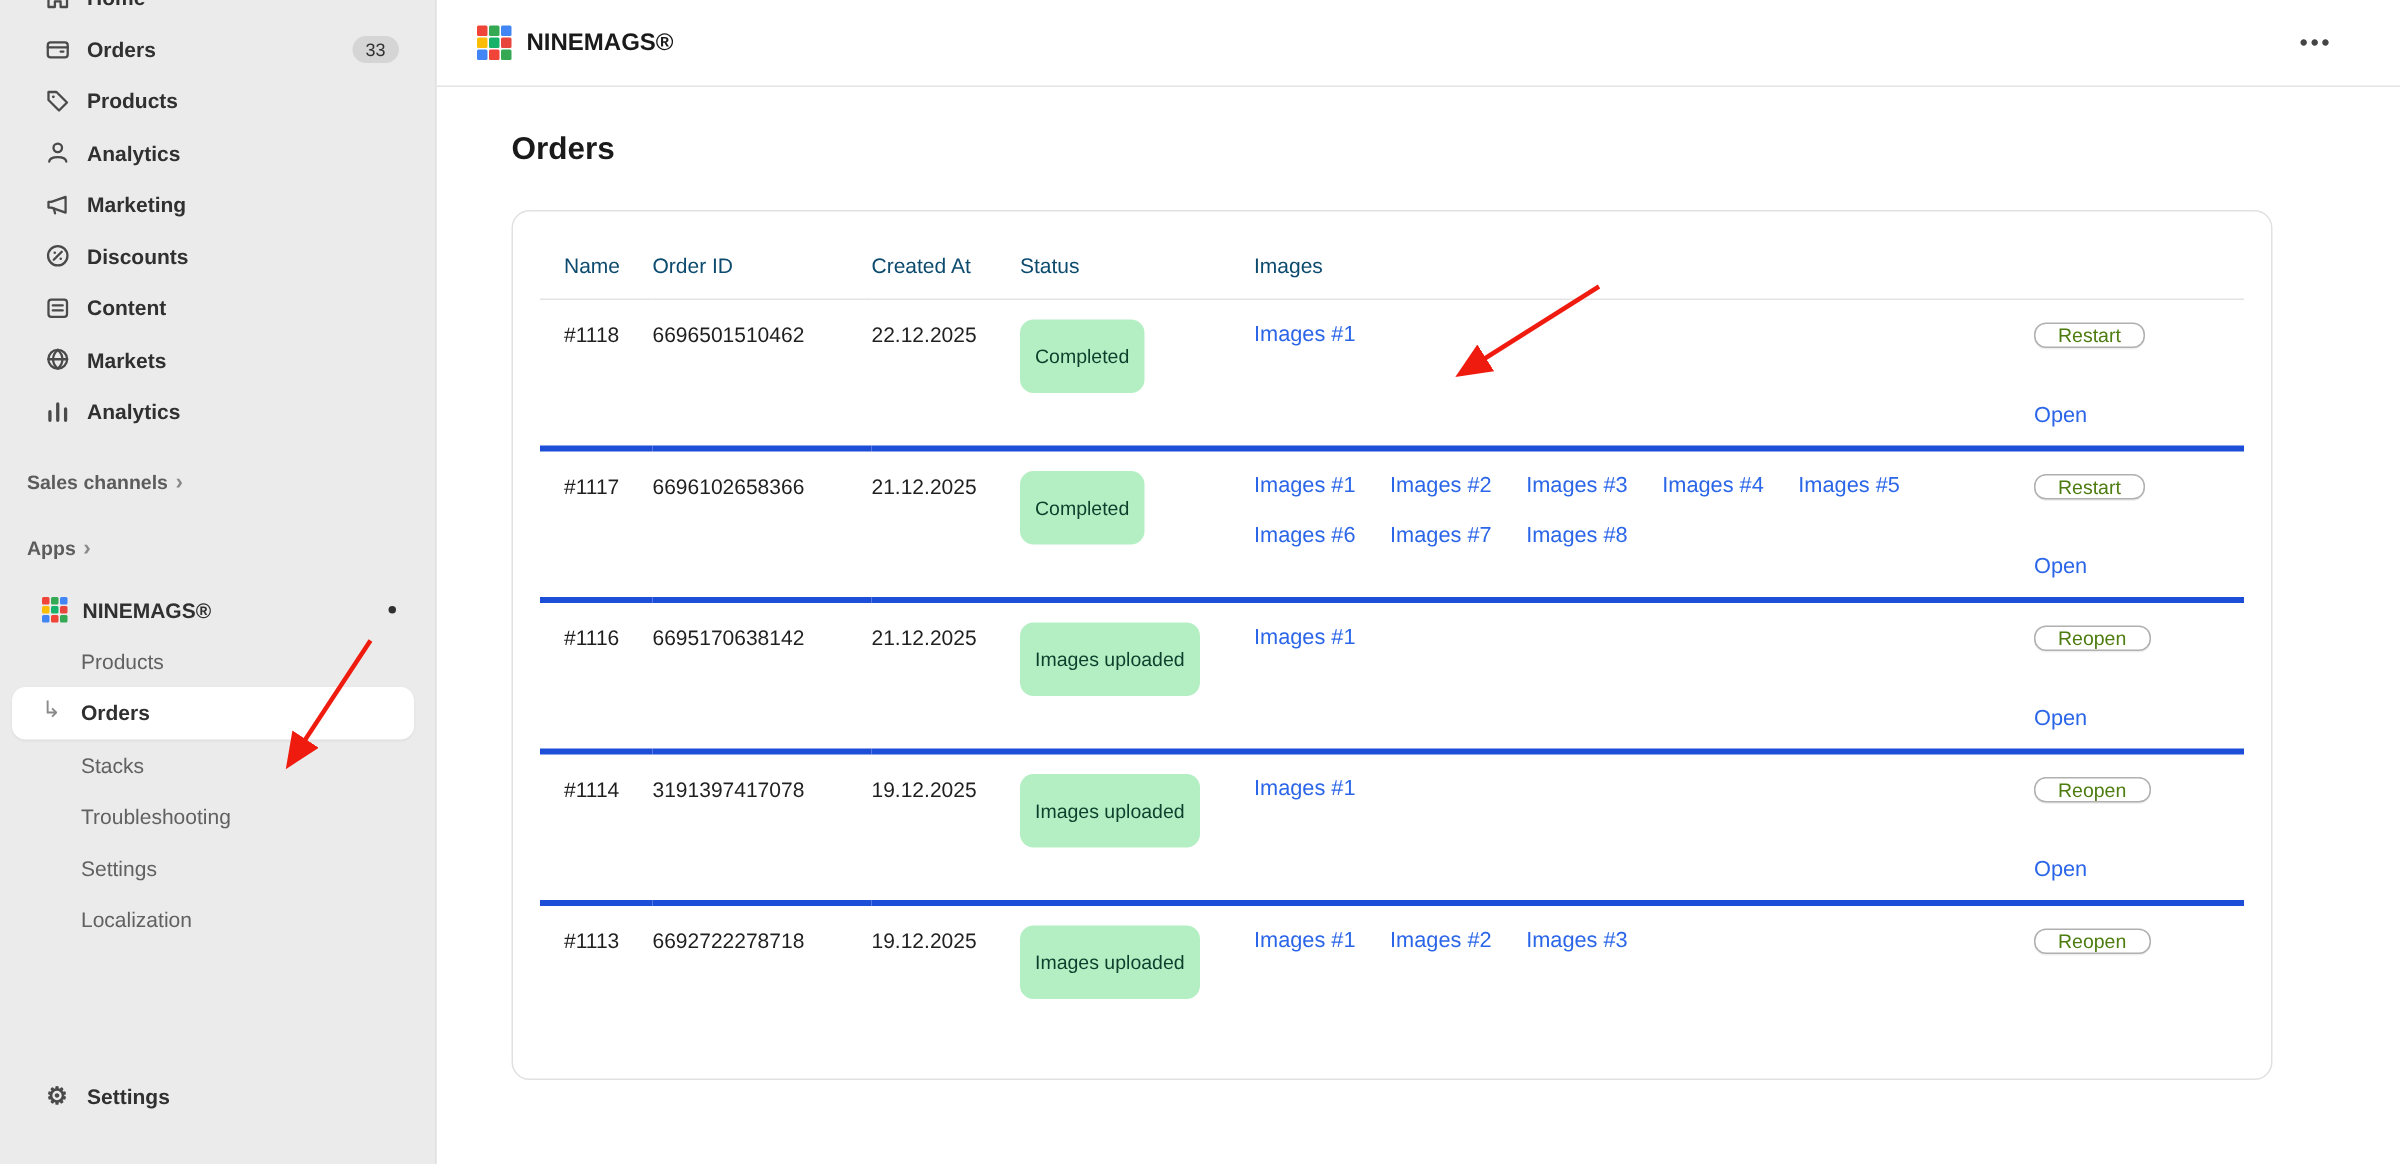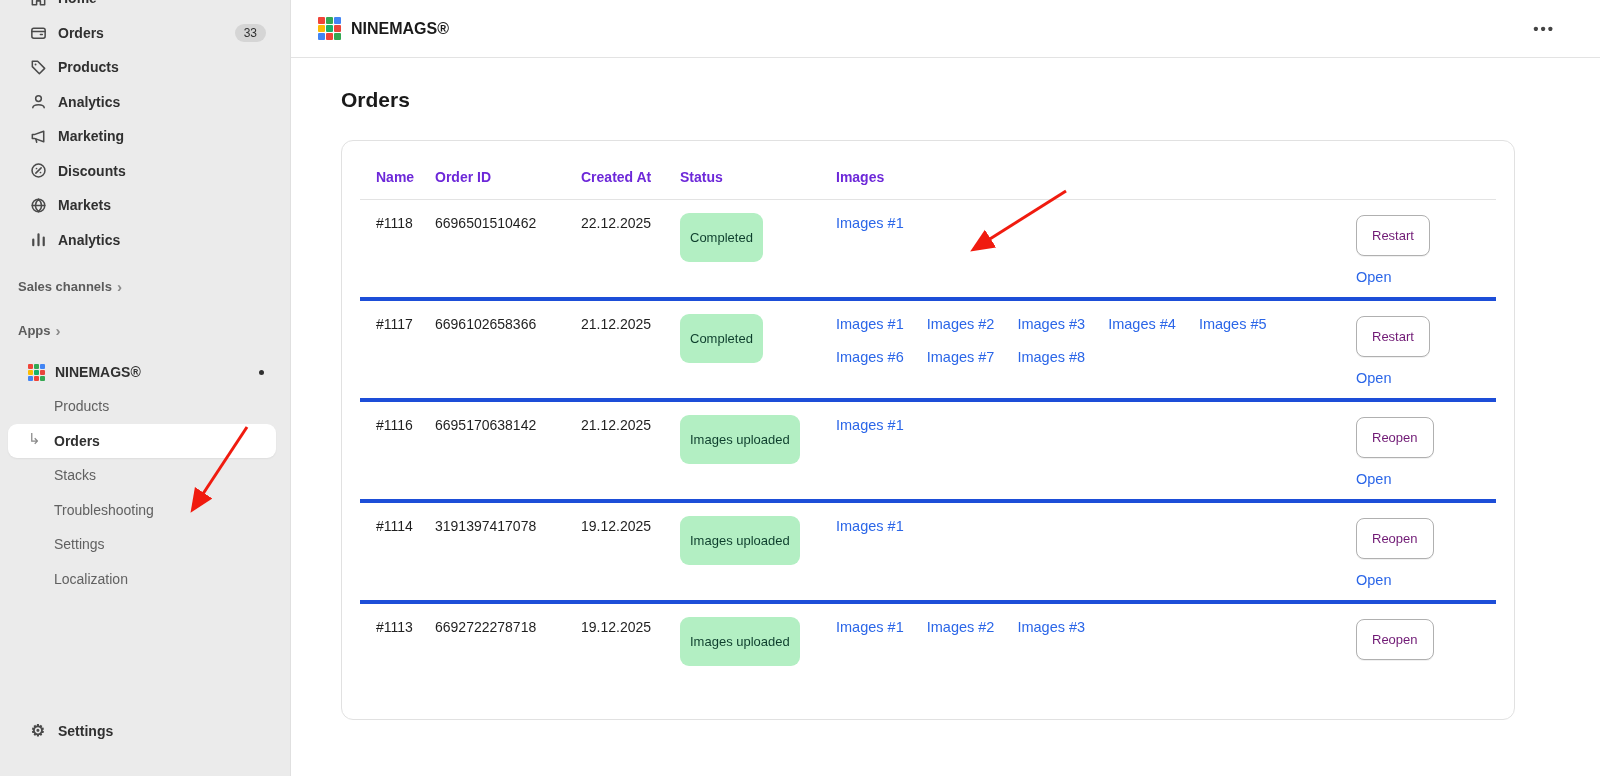--- a/index.html
+++ b/index.html
@@ -35,30 +35,30 @@
   .brand { display: flex; align-items: center; gap: 10px; font-size: 16px; font-weight: 700; color: #1a1a1a; }
   .more { font-size: 15px; font-weight: 700; color: #444; letter-spacing: 2px; cursor: pointer; line-height: 1; }
 
   .content { padding: 30px 0 0 50px; }
   .page-title { font-size: 21px; font-weight: 700; color: #1a1a1a; margin-bottom: 28px; }
 
   .card { width: 1174px; background: #fff; border: 1px solid #e1e1e1; border-radius: 12px; padding: 18px; }
   .card-subtitle { font-size: 14.5px; color: #1f1f1f; margin: 6px 0 16px; }
 
   table { width: 100%; border-collapse: collapse; table-layout: fixed; font-size: 14px; color: #1f1f1f; }
-  th { text-align: left; font-weight: 700; color: #6d28d9; padding: 10px 8px 14px 0; border-bottom: 1px solid #e3e3e3; font-size: 14px; }
+  th { text-align: left; font-weight: 400; color: #0c4a6e; padding: 10px 8px 14px 0; border-bottom: 1px solid #e3e3e3; font-size: 14px; }
   th:first-child, td:first-child { padding-left: 16px; }
   td { padding: 15px 8px 12px 0; border-bottom: 4px solid #1d4ed8; vertical-align: top; }
   tbody tr:last-child td { border-bottom: none; }
 
   .badge { display: inline-block; padding: 17px 10px; border-radius: 9px; font-size: 13px; background: var(--badge-bg, #b3efc3); color: var(--badge-text, #0e3f2d); white-space: nowrap; margin-top: -2px; }
   .link { color: var(--link, #2b66e8); text-decoration: none; font-size: 14.5px; }
   .img-links { display: flex; flex-wrap: wrap; column-gap: 23px; row-gap: 17px; padding-right: 10px; }
   .action-cell { display: flex; flex-direction: column; justify-content: space-between; align-items: flex-start; min-height: 70px; }
-  .btn { background: #fff; border: 1px solid #b0b0b0; border-radius: 8px; padding: 12px 15px; font-size: 13px; font-weight: 500; color: #701a75; font-family: "Liberation Sans", sans-serif; cursor: pointer; box-shadow: 0 1px 0 rgba(0,0,0,.06); }
+  .btn { background: #fff; border: 1px solid #b0b0b0; border-radius: 8px; padding: 0 15px; font-size: 13px; font-weight: 500; color: #4d7c0f; font-family: "Liberation Sans", sans-serif; cursor: pointer; box-shadow: 0 1px 0 rgba(0,0,0,.06); }
 
   
   .arrows { position: absolute; inset: 0; pointer-events: none; z-index: 50; }
   .arrow-line { stroke: var(--arrow, #f01b0f); stroke-width: 3; }
   .arrow-fill { fill: var(--arrow, #f01b0f); }
 </style>
 </head>
 <body>
 
 <div class="app">
@@ -113,20 +113,29 @@
         <div class="side-item">
           <span class="sicon">
             <svg viewBox="0 0 20 20" width="19" height="19" fill="none" stroke="currentColor" stroke-width="1.6" stroke-linejoin="round" stroke-linecap="round">
               <circle cx="10" cy="10" r="6.8"></circle>
               <path d="M7.2 12.8 L12.8 7.2"></path>
               <circle cx="7.9" cy="7.9" r="0.9" fill="currentColor" stroke="none"></circle>
               <circle cx="12.1" cy="12.1" r="0.9" fill="currentColor" stroke="none"></circle>
             </svg>
           </span>
           <span>Discounts</span>
+        </div>
+        <div class="side-item">
+          <span class="sicon">
+            <svg viewBox="0 0 20 20" width="19" height="19" fill="none" stroke="currentColor" stroke-width="1.6" stroke-linejoin="round" stroke-linecap="round">
+              <rect x="3.5" y="4" width="13" height="12" rx="2"></rect>
+              <path d="M6.5 8 h7 M6.5 11.5 h7"></path>
+            </svg>
+          </span>
+          <span>Content</span>
         </div>
         <div class="side-item">
           <span class="sicon">
             <svg viewBox="0 0 20 20" width="19" height="19" fill="none" stroke="currentColor" stroke-width="1.6" stroke-linejoin="round" stroke-linecap="round">
               <circle cx="10" cy="10" r="6.6"></circle>
               <path d="M3.4 10 h13.2 M10 3.4 c-4.4 4 -4.4 9.2 0 13.2 M10 3.4 c4.4 4 4.4 9.2 0 13.2"></path>
             </svg>
           </span>
           <span>Markets</span>
         </div>

